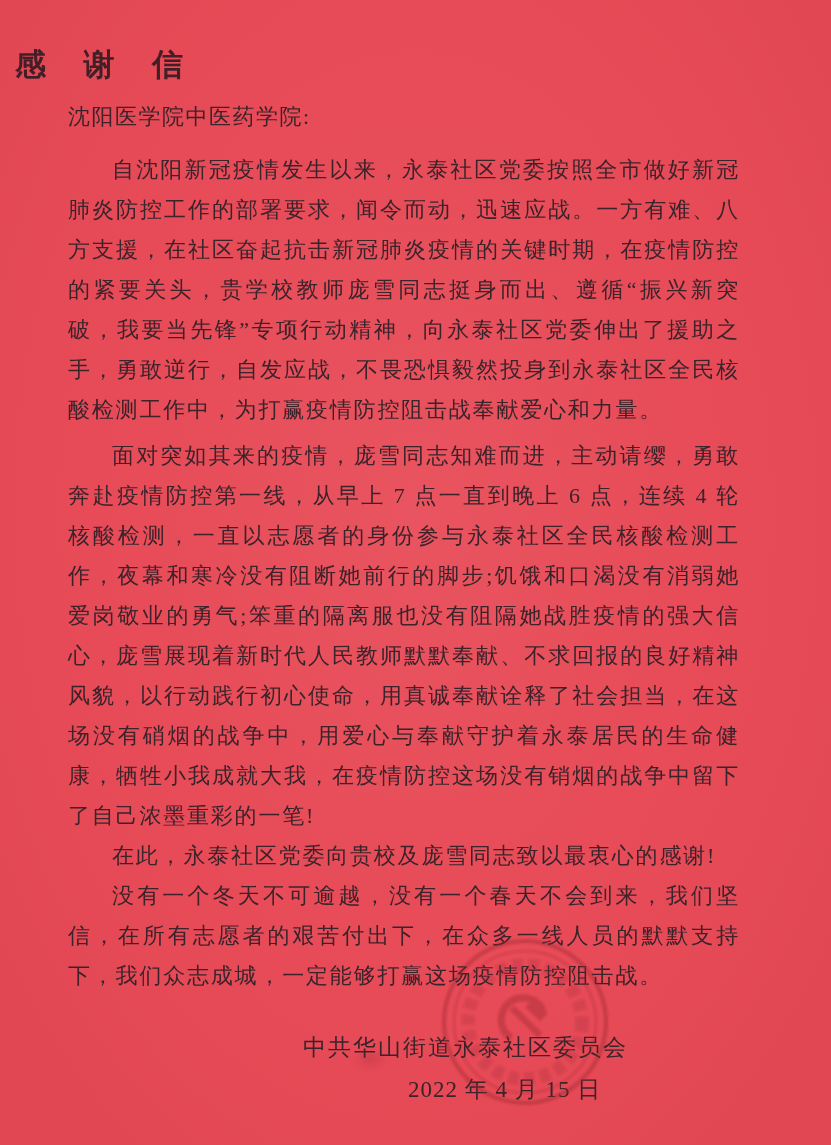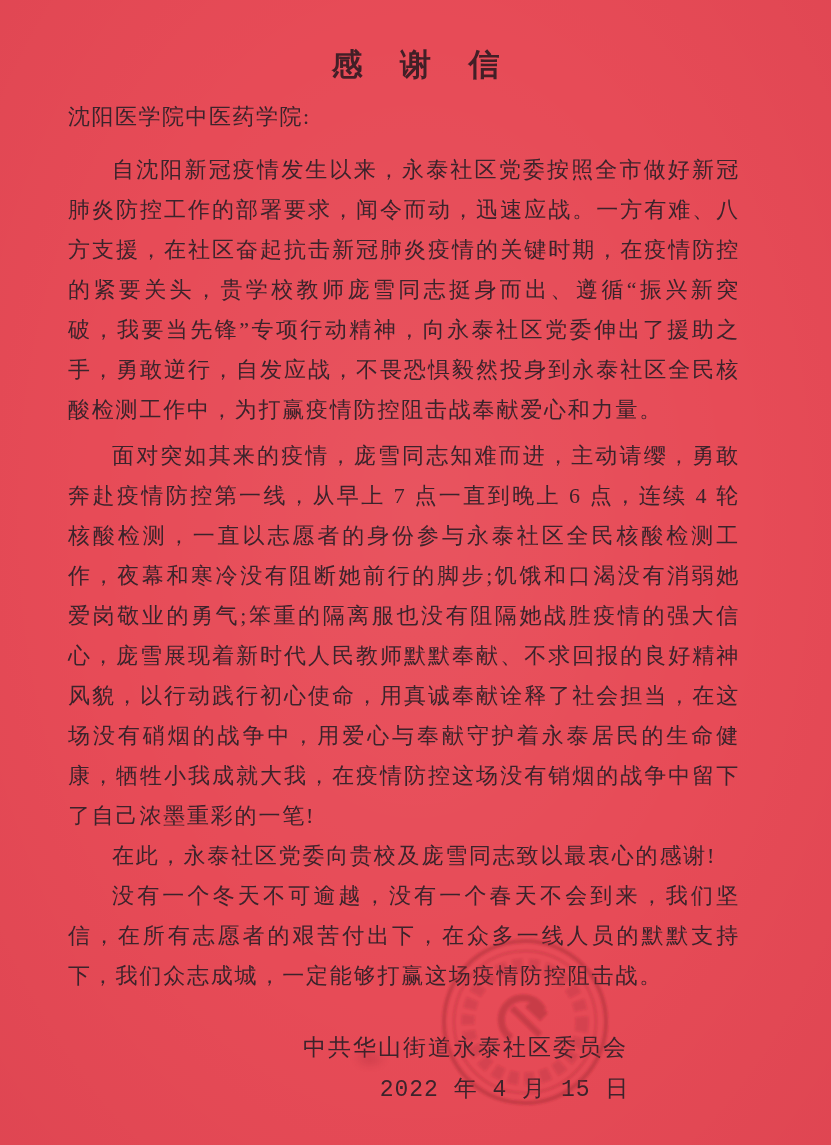--- a/index.html
+++ b/index.html
@@ -9,21 +9,20 @@
     height: 1145px;
     margin: 0 auto;
     overflow: hidden;
     background: #e74b57;
     background-image: radial-gradient(ellipse at 50% 45%, rgba(255,255,255,0.05) 0%, rgba(255,255,255,0.0) 55%, rgba(120,0,18,0.07) 100%);
     font-family: "Liberation Serif", "DejaVu Serif", serif;
     color: #3c232b;
   }
   .title {
     margin: 44px 0 0 0;
-    text-align: center;
     font-size: 31px;
     font-weight: bold;
     letter-spacing: 0.48em;
     text-indent: 0.48em;
     color: #421f27;
   }
   .salutation {
     margin: 16px 89px 0 68px;
     font-size: 22px;
     line-height: 30px;
@@ -53,21 +52,20 @@
     line-height: 40px;
     letter-spacing: 2px;
     margin-top: 24px;
   }
   .date {
     padding-left: 178px;
     margin-top: 2px;
     font-size: 23px;
     line-height: 40px;
     letter-spacing: 1px;
-    font-family: Liberation Mono, monospace;
   }
   .seal {
     position: absolute;
     left: 437px;
     top: 934px;
     width: 176px;
     height: 176px;
     pointer-events: none;
   }
   .smudge {

